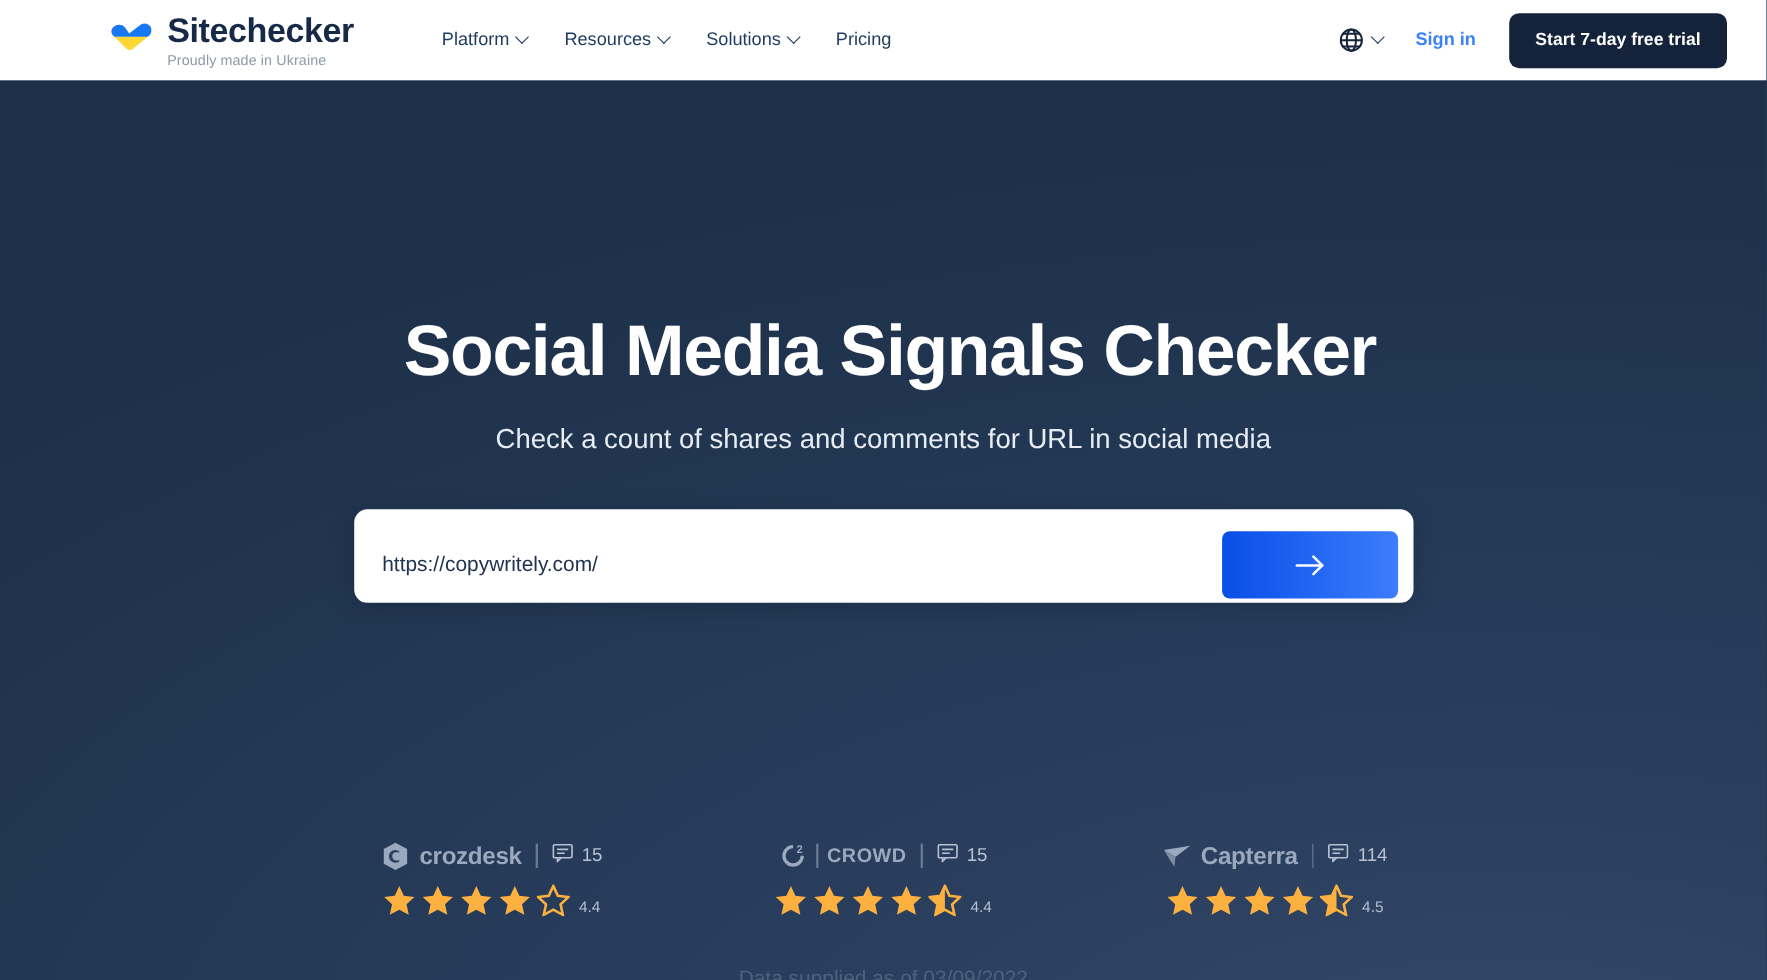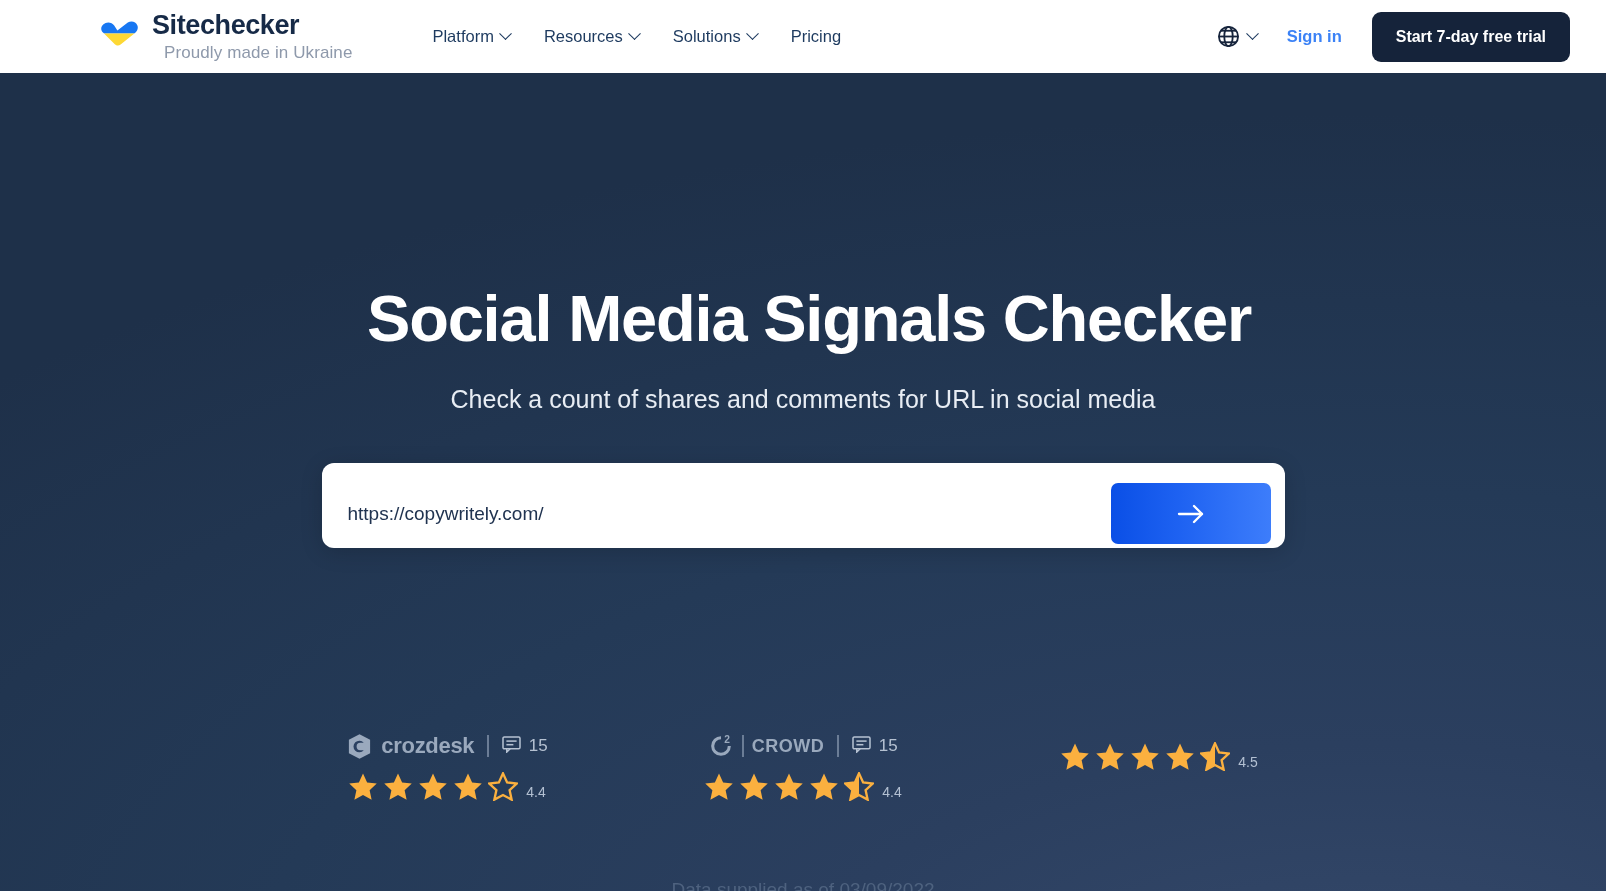--- a/index.html
+++ b/index.html
@@ -28,31 +28,30 @@
     cursor: pointer;
   }
   .logo-mark {
     width: 38px;
     height: 32px;
     position: relative;
     flex: none;
   }
   .logo-text-wrap { display: flex; flex-direction: column; line-height: 1; }
   .logo-name {
-    font-size: 27px;
+    font-size: 31px;
     font-weight: bold;
     color: #162a47;
     letter-spacing: -0.4px;
   }
   .logo-tagline {
-    font-size: 17px;
+    font-size: 13px;
     color: #8e99ab;
     margin-top: 5px;
     letter-spacing: 0.1px;
-    margin-left: 12px;
   }
 
   .nav {
     display: flex;
     align-items: center;
     gap: 34px;
     margin-left: 80px;
   }
   .nav-item {
     display: flex;
@@ -169,21 +168,21 @@
     cursor: pointer;
     display: flex;
     align-items: center;
     justify-content: center;
   }
   .arrow-svg { width: 32px; height: 22px; display: block; }
 
   
   .reviews {
     position: absolute;
-    top: 658px;
+    top: 690px;
     left: 0; right: 0;
     display: flex;
     justify-content: center;
     gap: 0;
   }
   .review {
     width: 356px;
     display: flex;
     flex-direction: column;
     align-items: center;
@@ -413,20 +412,41 @@
                 </clipPath>
               </defs>
             <polygon points="12,1 15.3,8.2 23,9.1 17.3,14.4 18.9,22 12,18.3 5.1,22 6.7,14.4 1,9.1 8.7,8.2" fill="none" stroke="#fbb03f" stroke-width="1.9"></polygon>
             <polygon points="12,1 15.3,8.2 23,9.1 17.3,14.4 18.9,22 12,18.3 5.1,22 6.7,14.4 1,9.1 8.7,8.2" fill="#fbb03f" clip-path="url(#halfclip1)"></polygon>
           </svg>
           <span class="rating">4.4</span>
         </div>
       </div>
 
       <div class="review">
+        <div class="review-top">
+          <div class="brand">
+            <svg width="27" height="25" viewBox="0 0 28 26">
+              <polygon points="1,7 26,3 12,13.5" fill="#9aa9bd"></polygon>
+              <polygon points="1,7 12,13.5 11,23" fill="#7d8da3"></polygon>
+            </svg>
+            <span class="brand-name">Capterra</span>
+          </div>
+          <div class="vert-div"></div>
+          <div class="comment-group">
+            <span>
+              <svg width="19" height="17" viewBox="0 0 20 18" fill="none" stroke="#b6c2d2" stroke-width="1.6">
+                <rect x="1" y="1" width="18" height="12.5" rx="1.4"></rect>
+                <line x1="4.6" y1="5.4" x2="15.4" y2="5.4"></line>
+                <line x1="4.6" y1="9.2" x2="12" y2="9.2"></line>
+                <path d="M5 13.5 L5 17 L8.6 13.5" fill="none"></path>
+              </svg>
+            </span>
+            <span class="comment-count">114</span>
+          </div>
+        </div>
         <div class="stars-row">
           <svg class="star" viewBox="0 0 24 23">
               <polygon points="12,1 15.3,8.2 23,9.1 17.3,14.4 18.9,22 12,18.3 5.1,22 6.7,14.4 1,9.1 8.7,8.2" fill="#fbb03f"></polygon>
             </svg>
           <svg class="star" viewBox="0 0 24 23">
               <polygon points="12,1 15.3,8.2 23,9.1 17.3,14.4 18.9,22 12,18.3 5.1,22 6.7,14.4 1,9.1 8.7,8.2" fill="#fbb03f"></polygon>
             </svg>
           <svg class="star" viewBox="0 0 24 23">
               <polygon points="12,1 15.3,8.2 23,9.1 17.3,14.4 18.9,22 12,18.3 5.1,22 6.7,14.4 1,9.1 8.7,8.2" fill="#fbb03f"></polygon>
             </svg>

